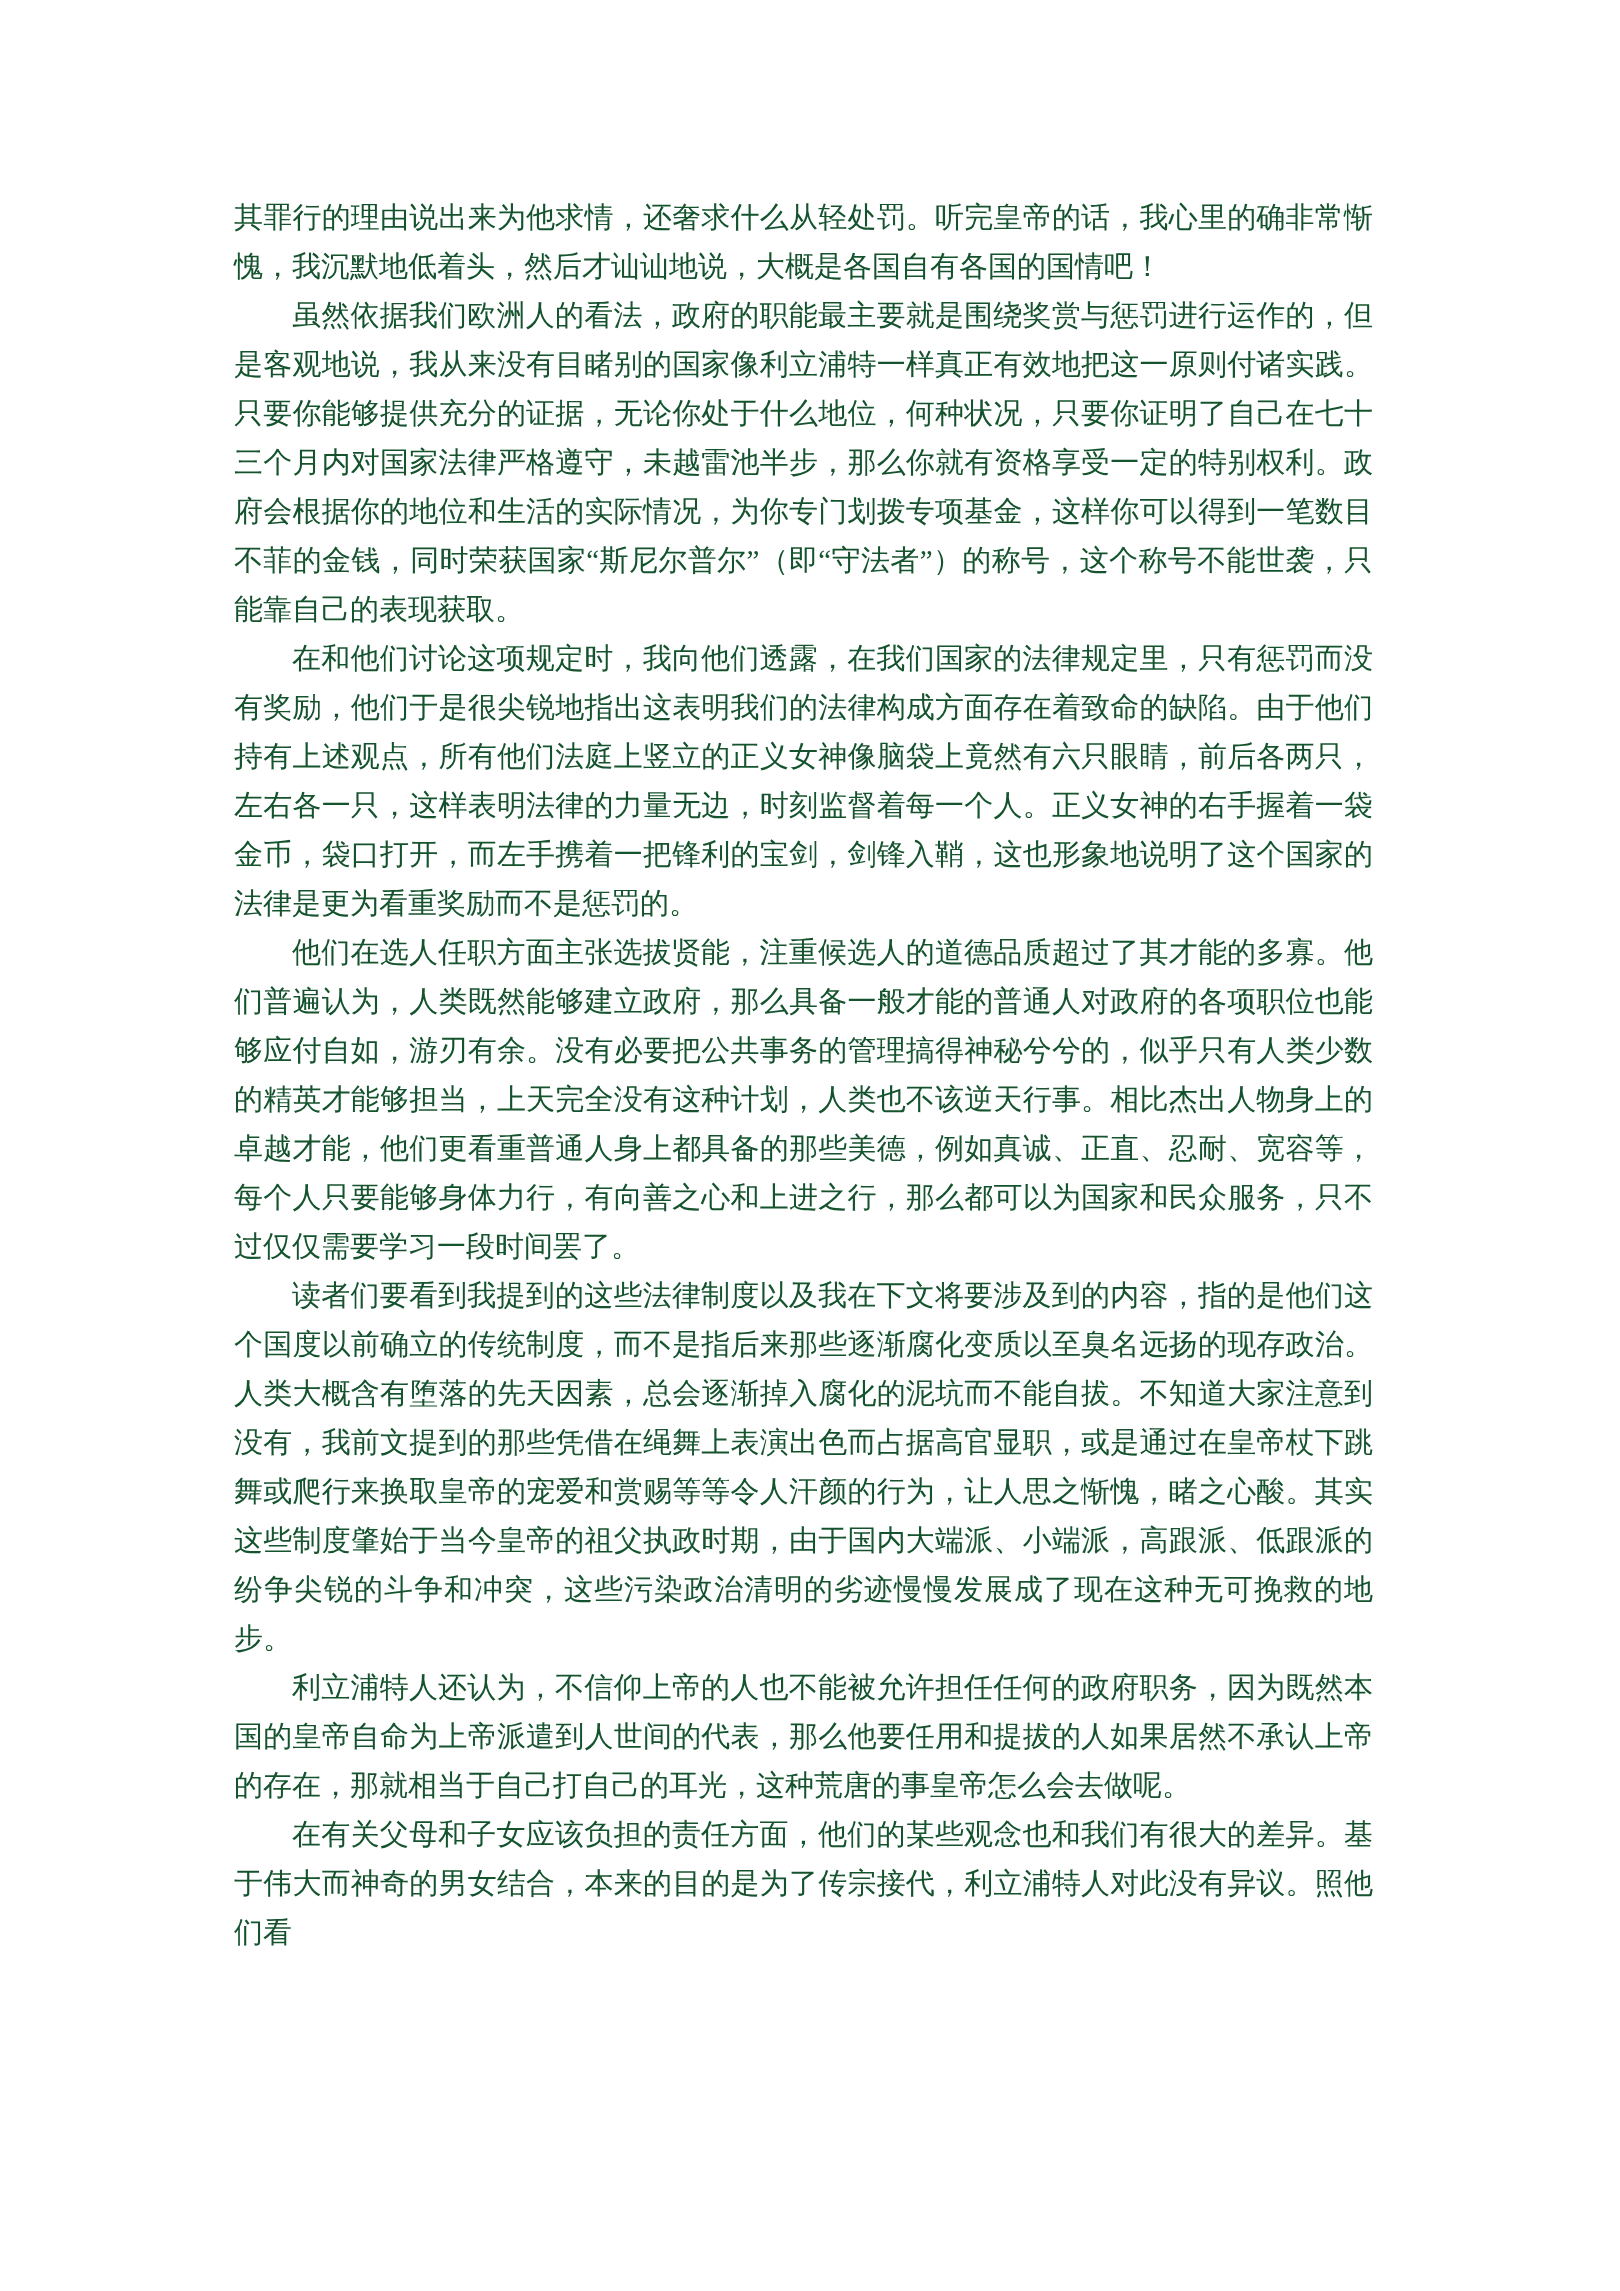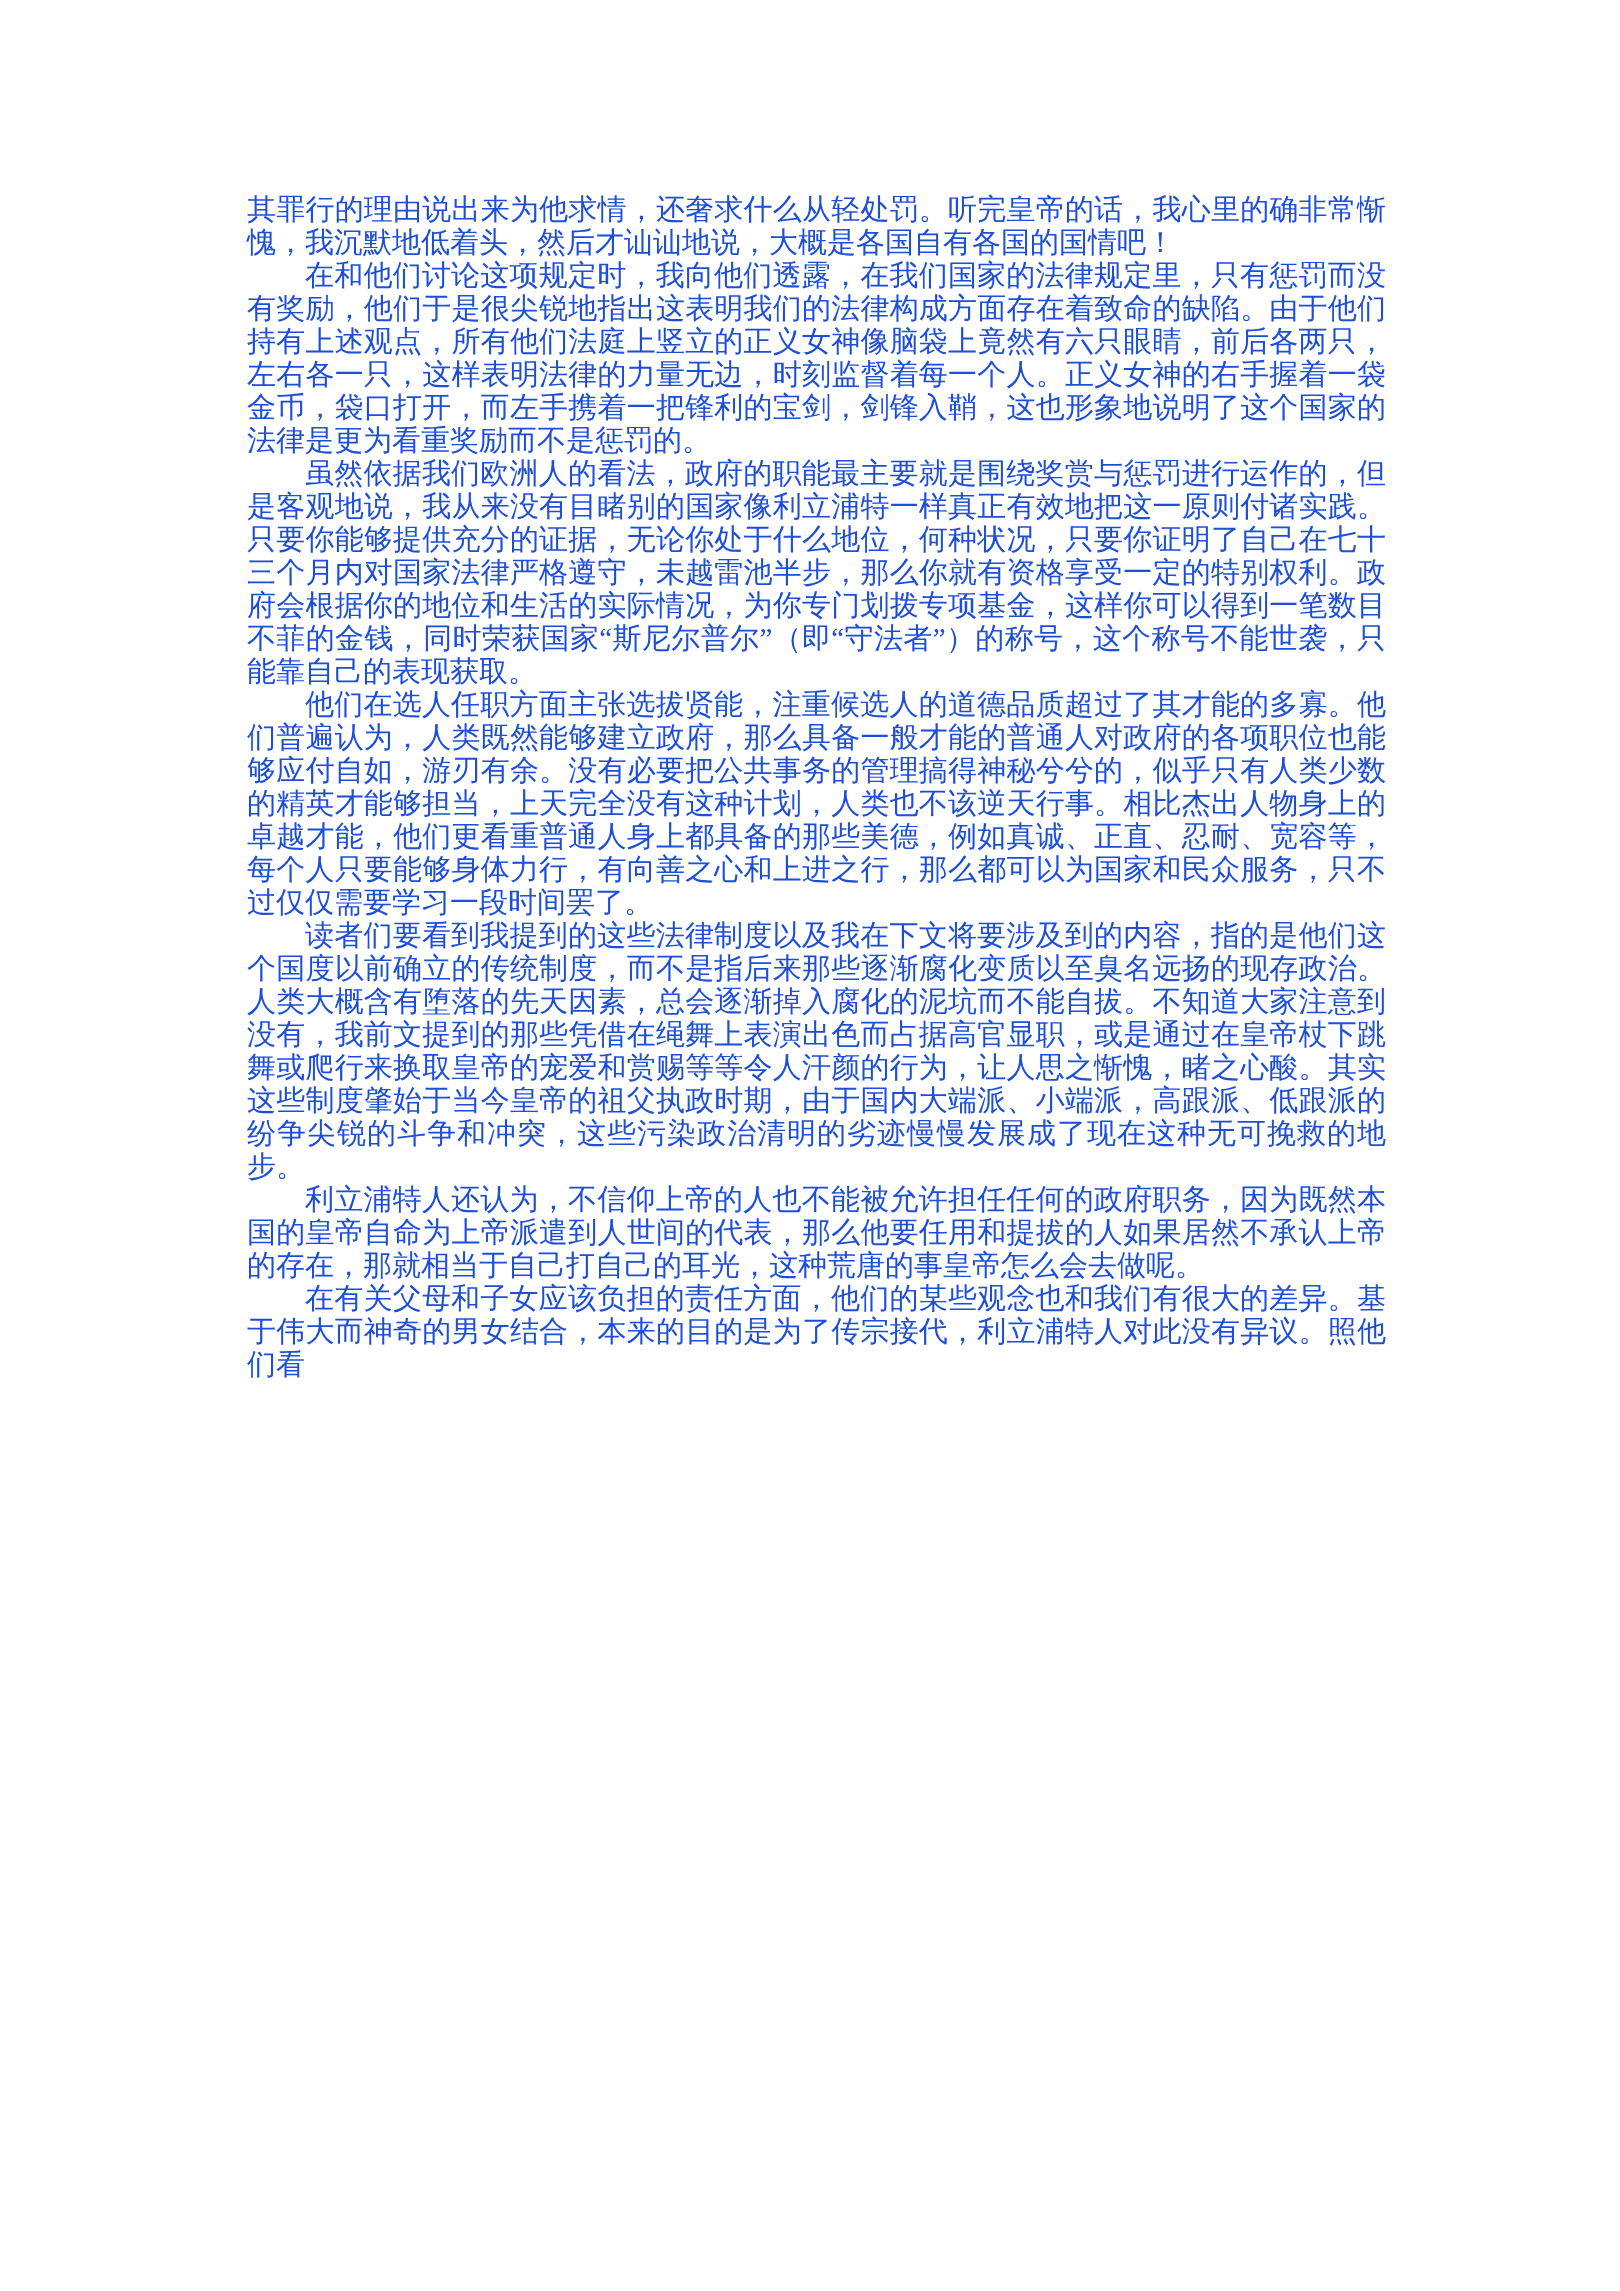--- a/index.html
+++ b/index.html
@@ -9,45 +9,45 @@
   }
   .page {
     position: relative;
     width: 1620px;
     height: 2292px;
     background: #ffffff;
     overflow: hidden;
   }
   .text-block {
     position: absolute;
-    left: 247px;
+    left: 234px;
     top: 193px;
     width: 1139px;
     font-family: "Liberation Serif", "DejaVu Serif", serif;
     font-size: 29px;
-    line-height: 33px;
-    color: #1d4ed8;
+    line-height: 49px;
+    color: #14532d;
     text-align: justify;
   }
   .para {
     margin: 0;
     padding: 0;
     text-indent: 2em;
   }
   .para.first {
     text-indent: 0;
   }
 </style>
 </head>
 <body>
 
 <div class="page">
   <div class="text-block">
     <p class="para first">其罪行的理由说出来为他求情，还奢求什么从轻处罚。听完皇帝的话，我心里的确非常惭愧，我沉默地低着头，然后才讪讪地说，大概是各国自有各国的国情吧！</p>
+    <p class="para">虽然依据我们欧洲人的看法，政府的职能最主要就是围绕奖赏与惩罚进行运作的，但是客观地说，我从来没有目睹别的国家像利立浦特一样真正有效地把这一原则付诸实践。只要你能够提供充分的证据，无论你处于什么地位，何种状况，只要你证明了自己在七十三个月内对国家法律严格遵守，未越雷池半步，那么你就有资格享受一定的特别权利。政府会根据你的地位和生活的实际情况，为你专门划拨专项基金，这样你可以得到一笔数目不菲的金钱，同时荣获国家“斯尼尔普尔”（即“守法者”）的称号，这个称号不能世袭，只能靠自己的表现获取。</p>
     <p class="para">在和他们讨论这项规定时，我向他们透露，在我们国家的法律规定里，只有惩罚而没有奖励，他们于是很尖锐地指出这表明我们的法律构成方面存在着致命的缺陷。由于他们持有上述观点，所有他们法庭上竖立的正义女神像脑袋上竟然有六只眼睛，前后各两只，左右各一只，这样表明法律的力量无边，时刻监督着每一个人。正义女神的右手握着一袋金币，袋口打开，而左手携着一把锋利的宝剑，剑锋入鞘，这也形象地说明了这个国家的法律是更为看重奖励而不是惩罚的。</p>
-    <p class="para">虽然依据我们欧洲人的看法，政府的职能最主要就是围绕奖赏与惩罚进行运作的，但是客观地说，我从来没有目睹别的国家像利立浦特一样真正有效地把这一原则付诸实践。只要你能够提供充分的证据，无论你处于什么地位，何种状况，只要你证明了自己在七十三个月内对国家法律严格遵守，未越雷池半步，那么你就有资格享受一定的特别权利。政府会根据你的地位和生活的实际情况，为你专门划拨专项基金，这样你可以得到一笔数目不菲的金钱，同时荣获国家“斯尼尔普尔”（即“守法者”）的称号，这个称号不能世袭，只能靠自己的表现获取。</p>
     <p class="para">他们在选人任职方面主张选拔贤能，注重候选人的道德品质超过了其才能的多寡。他们普遍认为，人类既然能够建立政府，那么具备一般才能的普通人对政府的各项职位也能够应付自如，游刃有余。没有必要把公共事务的管理搞得神秘兮兮的，似乎只有人类少数的精英才能够担当，上天完全没有这种计划，人类也不该逆天行事。相比杰出人物身上的卓越才能，他们更看重普通人身上都具备的那些美德，例如真诚、正直、忍耐、宽容等，每个人只要能够身体力行，有向善之心和上进之行，那么都可以为国家和民众服务，只不过仅仅需要学习一段时间罢了。</p>
     <p class="para">读者们要看到我提到的这些法律制度以及我在下文将要涉及到的内容，指的是他们这个国度以前确立的传统制度，而不是指后来那些逐渐腐化变质以至臭名远扬的现存政治。人类大概含有堕落的先天因素，总会逐渐掉入腐化的泥坑而不能自拔。不知道大家注意到没有，我前文提到的那些凭借在绳舞上表演出色而占据高官显职，或是通过在皇帝杖下跳舞或爬行来换取皇帝的宠爱和赏赐等等令人汗颜的行为，让人思之惭愧，睹之心酸。其实这些制度肇始于当今皇帝的祖父执政时期，由于国内大端派、小端派，高跟派、低跟派的纷争尖锐的斗争和冲突，这些污染政治清明的劣迹慢慢发展成了现在这种无可挽救的地步。</p>
     <p class="para">利立浦特人还认为，不信仰上帝的人也不能被允许担任任何的政府职务，因为既然本国的皇帝自命为上帝派遣到人世间的代表，那么他要任用和提拔的人如果居然不承认上帝的存在，那就相当于自己打自己的耳光，这种荒唐的事皇帝怎么会去做呢。</p>
     <p class="para">在有关父母和子女应该负担的责任方面，他们的某些观念也和我们有很大的差异。基于伟大而神奇的男女结合，本来的目的是为了传宗接代，利立浦特人对此没有异议。照他们看</p>
   </div>
 </div>
 
 
 </body></html>

